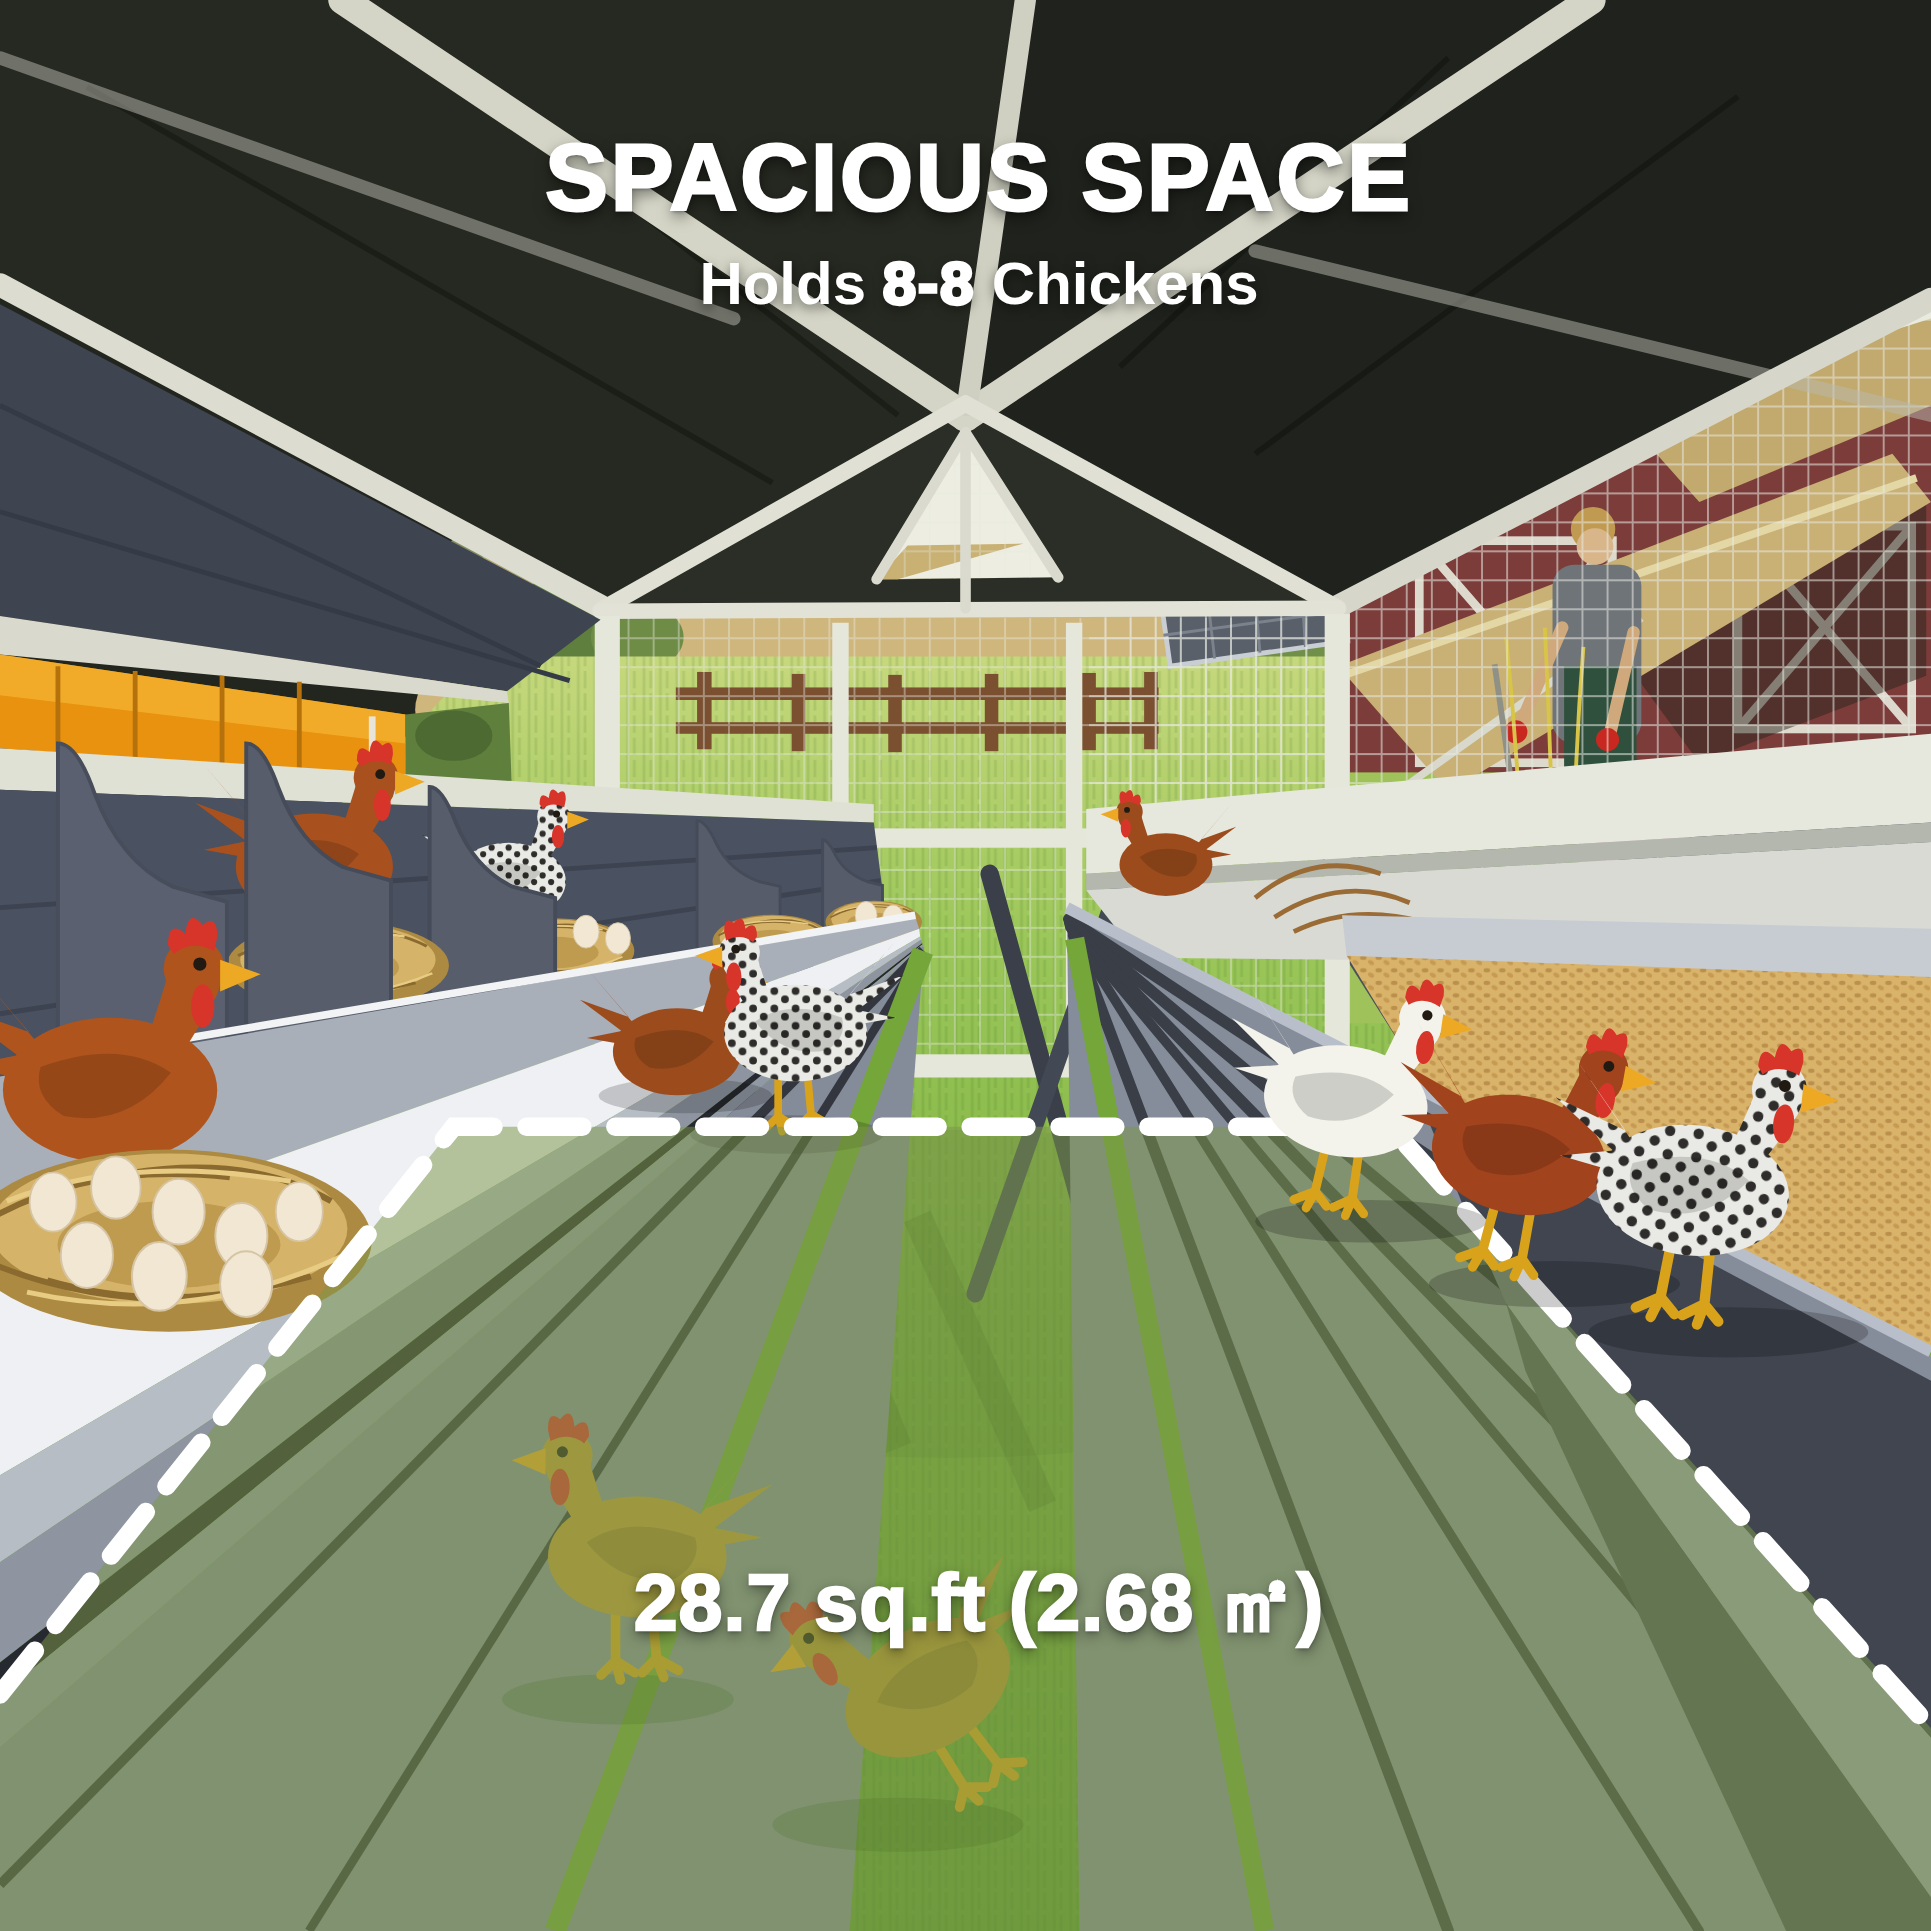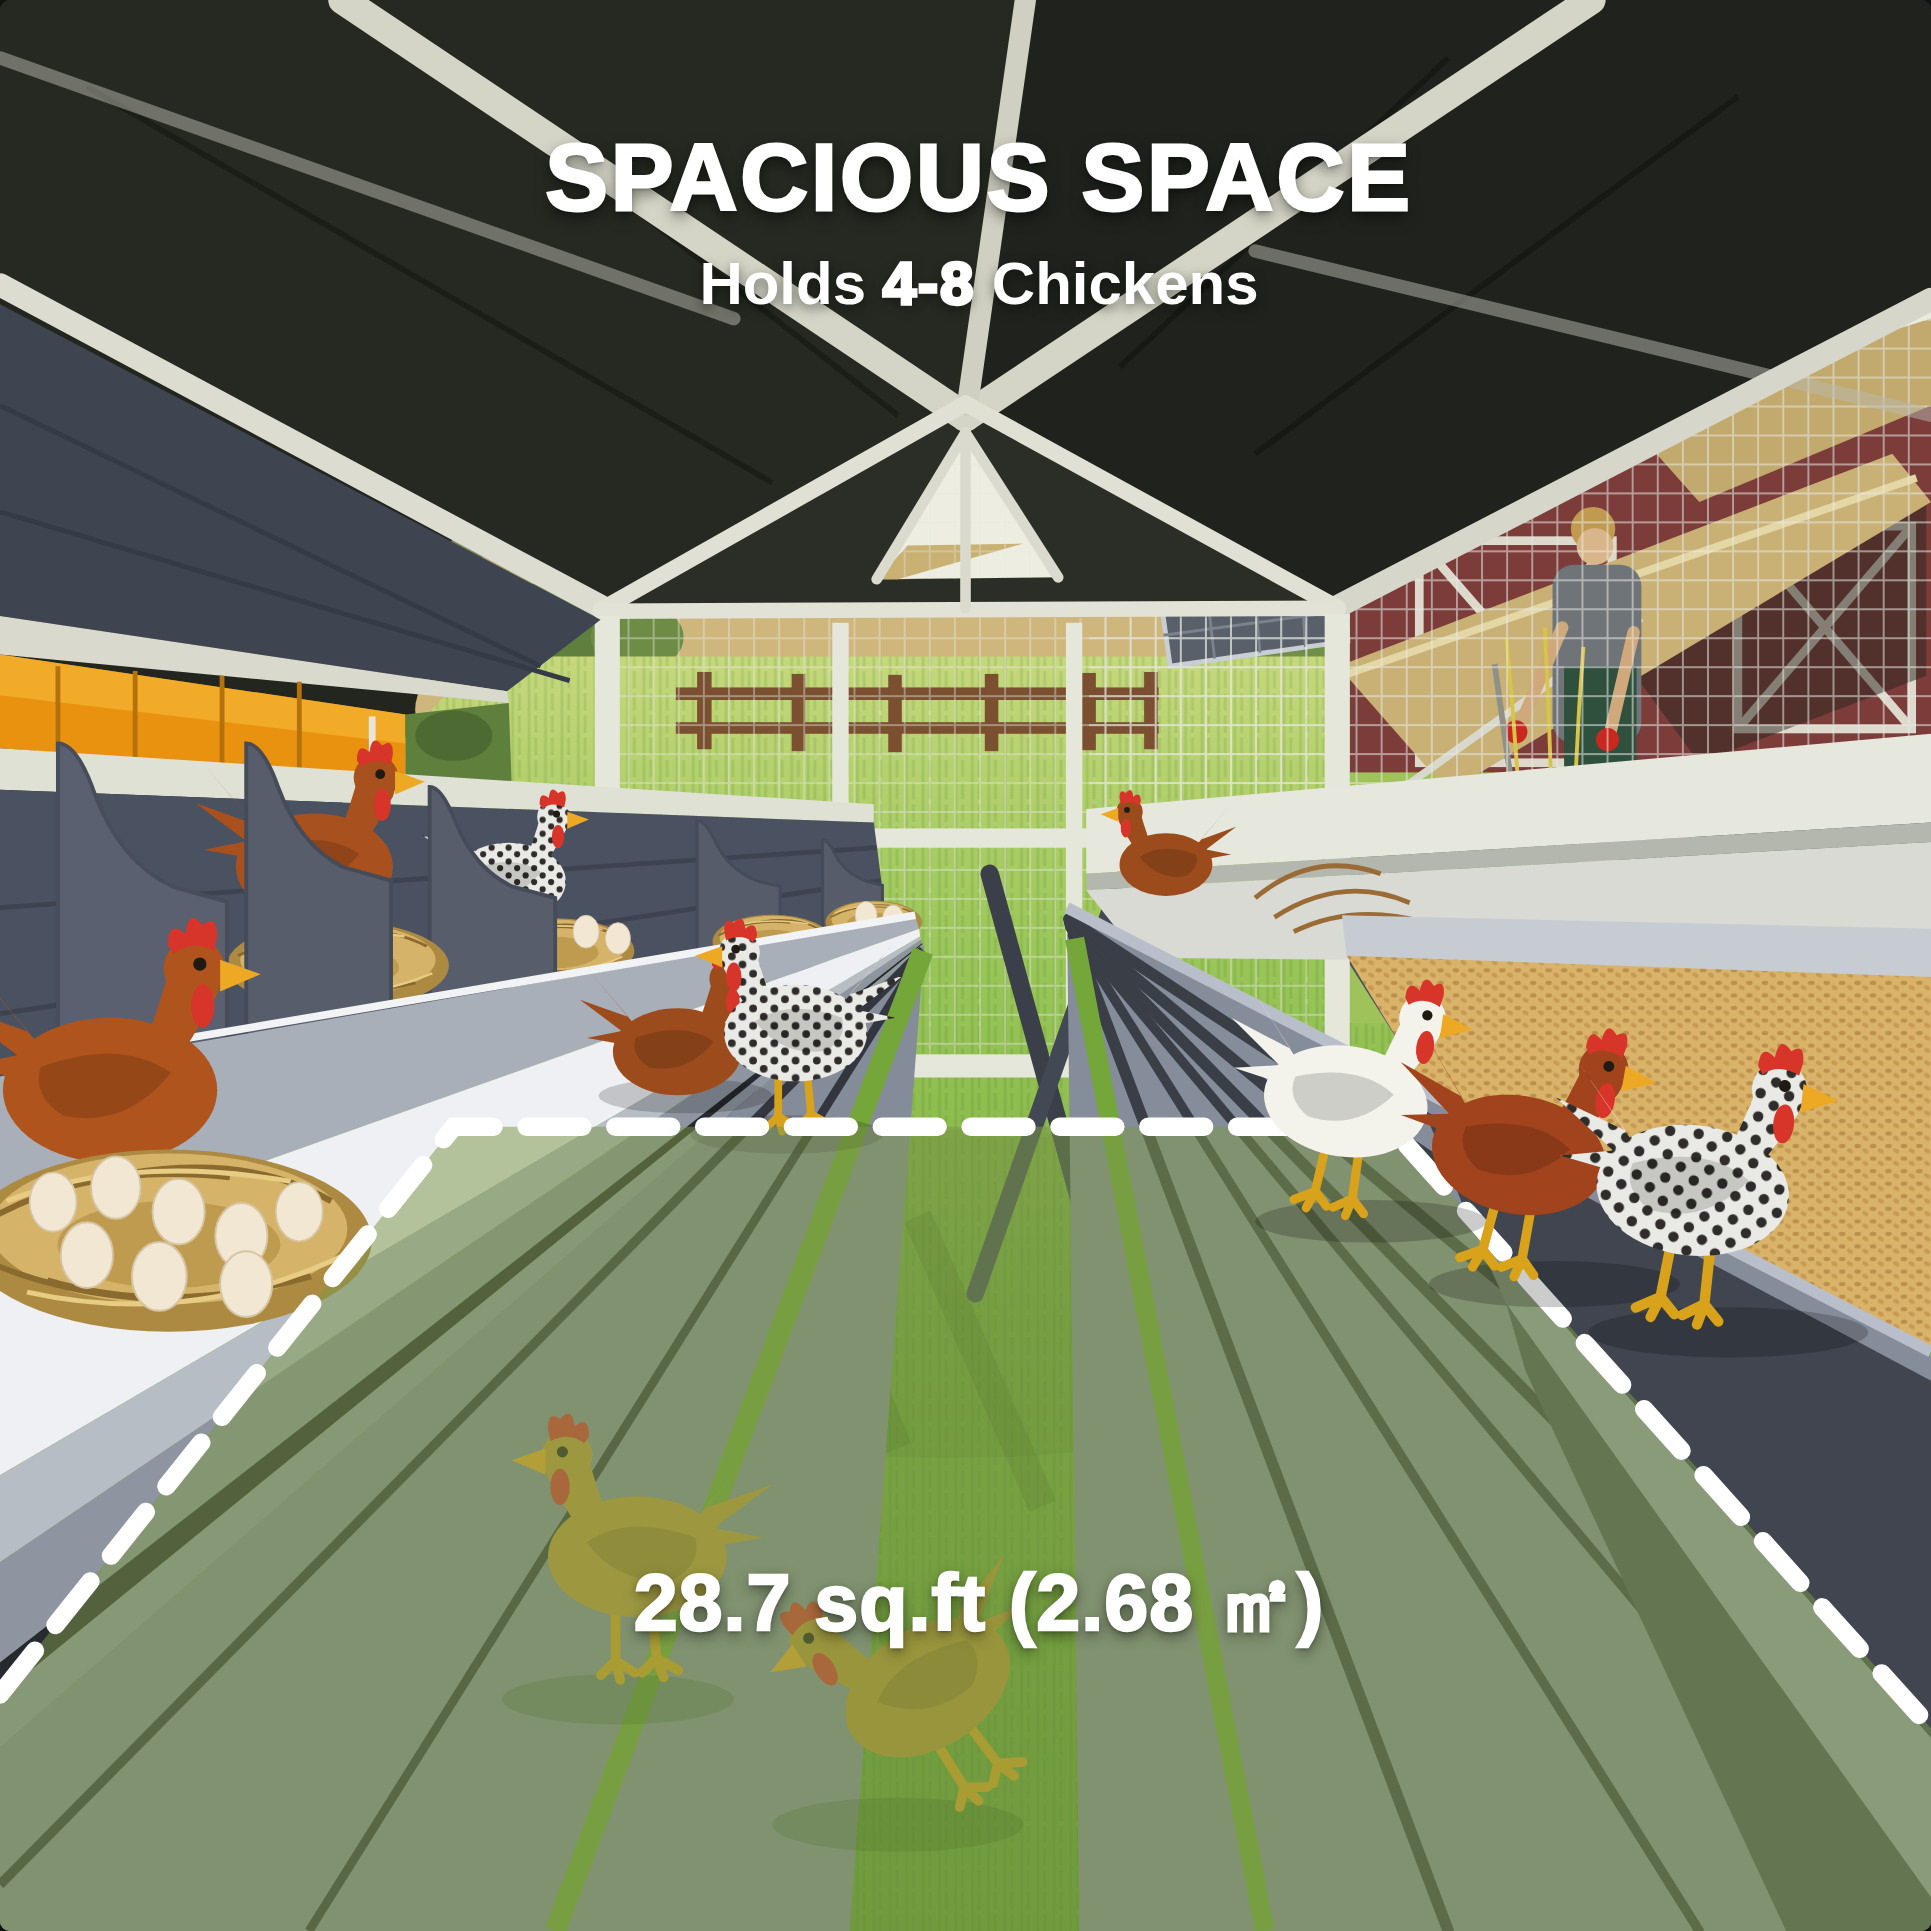--- a/index.html
+++ b/index.html
@@ -1,17 +1,17 @@
 <!DOCTYPE html>
 <html><head>
 <meta charset="utf-8">
 <style>
   html,body{margin:0;padding:0;background:#111;}
   #canvas{position:relative;width:1931px;height:1931px;overflow:hidden;
-          font-family:"Liberation Sans",sans-serif;background:#23261f;border-radius:10px;}
+          font-family:"Liberation Sans",sans-serif;background:#23261f;}
   #scene{position:absolute;inset:0;}
   .txt{position:absolute;left:0;right:0;text-align:center;color:#fff;
        transform:translateX(13.5px);white-space:nowrap;}
   #title{top:124px;font-size:94px;font-weight:bold;letter-spacing:2.9px;
          -webkit-text-stroke:2.9px #fff;
          text-shadow:0 5.8px 15.4px rgba(0,0,0,.55),0 1.9px 3.9px rgba(0,0,0,.4);}
   #subtitle{top:249px;font-size:60px;font-weight:bold;
          text-shadow:0 3.9px 11.6px rgba(0,0,0,.5);}
   #subtitle .hl{-webkit-text-stroke:3.4px #fff;letter-spacing:1.9px;}
   #area-label{top:1551px;font-size:79px;font-weight:bold;letter-spacing:1px;
@@ -370,17 +370,17 @@
   <ellipse cx="1790" cy="1380" rx="145" ry="26" fill="rgba(0,0,0,0.2)"></ellipse>
   <g transform="translate(1760,1220) rotate(6)">
           <g transform="scale(2.7) translate(-60,-55)">
             <use href="#henStand" fill="url(#barred)"></use>
           </g>
         </g>
 </g>
 </svg>
 
 <div class="txt" id="title">SPACIOUS SPACE</div>
-<div class="txt" id="subtitle"><span>Holds </span><span class="hl">4-8</span><span> Chickens</span></div>
+<div class="txt" id="subtitle"><span>Holds </span><span class="hl">8-8</span><span> Chickens</span></div>
 <div class="txt" id="area-label">28.7 sq.ft (2.68 ㎡)</div>
 
 </div>
 
 
 </body></html>

